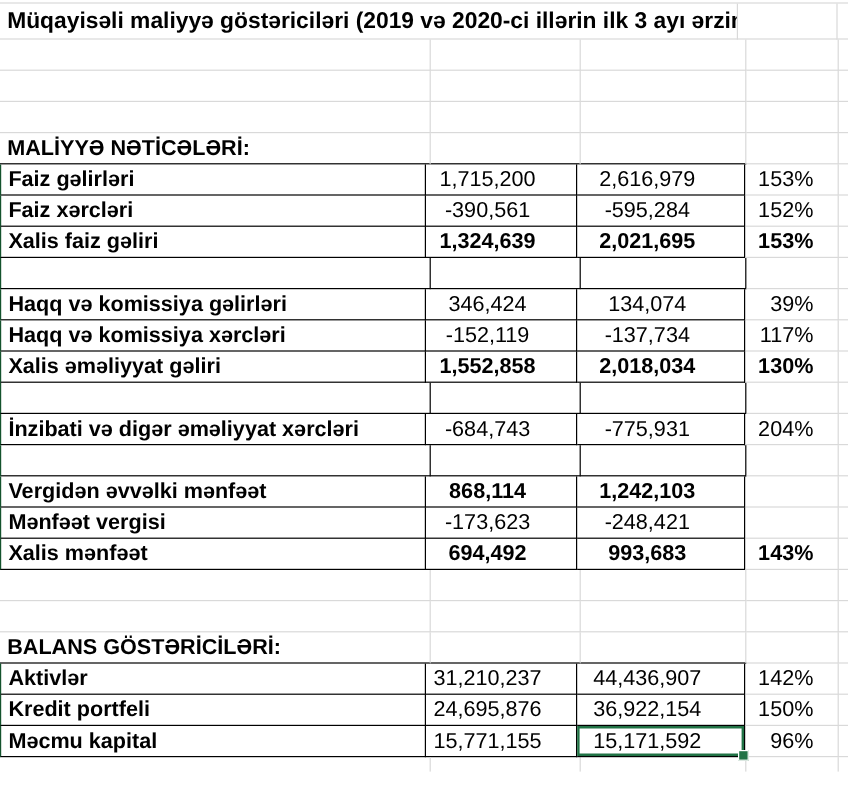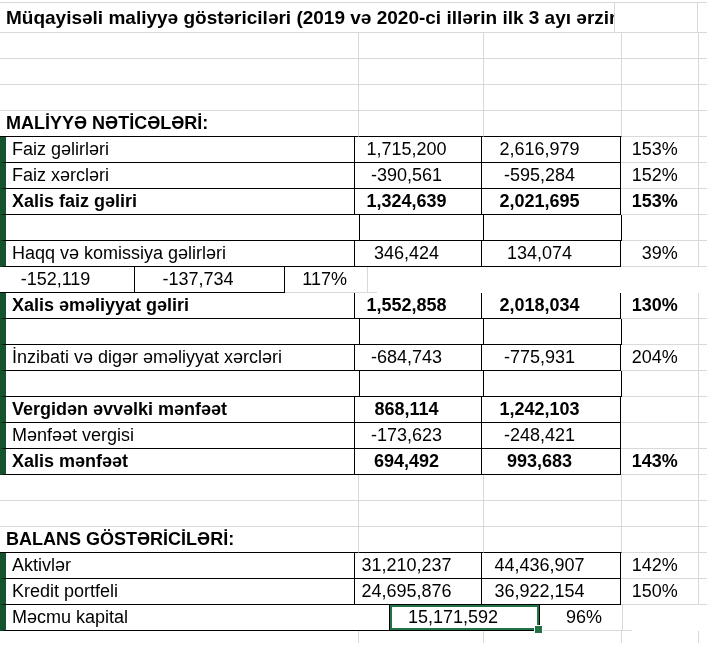--- a/index.html
+++ b/index.html
@@ -29,21 +29,21 @@
   .a{width:390px;}
   .b{width:135px;}
   .c{width:150px;}
   .d{width:83px;}
   .e{width:9px;border-right:none;}
   .merged{width:615px;}
   .full{width:707px;border-right:none;}
   .r-last .cell{border-bottom:none;}
   
   .block .a,.block .b,.block .c{border-right:1px solid #000;border-bottom:1px solid #000;}
-  .block .a{border-left:6px solid #14532d;}
+  .block .a{border-left:1px solid #14532d;font-weight:bold;}
   
   .section .a,.section .b,.section .c{border-bottom:1px solid #000;}
   .lbl{padding-left:6px;white-space:nowrap;}
   .title-text{padding-left:6px;font-weight:bold;font-size:19px;white-space:nowrap;}
   .section-text{padding-left:6px;font-weight:bold;white-space:nowrap;}
   .hdr{justify-content:center;font-weight:bold;}
   .num{justify-content:center;padding-left:7px;padding-right:30px;}
   .pct{justify-content:flex-end;padding-right:20px;}
   .bold-row{font-weight:bold;}
   .sel{
@@ -182,20 +182,23 @@
       <span></span>
       <span>134,074</span>
     </div>
     <div class="cell d pct">
       <span>39%</span>
     </div>
     <div class="cell e"></div>
   </div>
 
   <div class="row block">
+    <div class="cell a">
+      <span class="lbl">Haqq və komissiya xərcləri</span>
+    </div>
     <div class="cell b num">
       <span>-</span>
       <span>152,119</span>
     </div>
     <div class="cell c num">
       <span>-</span>
       <span>137,734</span>
     </div>
     <div class="cell d pct">
       <span>117%</span>
@@ -367,20 +370,24 @@
     </div>
     <div class="cell d pct">
       <span>150%</span>
     </div>
     <div class="cell e"></div>
   </div>
 
   <div class="row block">
     <div class="cell a">
       <span class="lbl">Məcmu kapital</span>
+    </div>
+    <div class="cell b num">
+      <span></span>
+      <span>15,771,155</span>
     </div>
     <div class="cell c num sel">
       <span></span>
       <span>15,171,592</span>
       <div class="handle"></div>
     </div>
     <div class="cell d pct">
       <span>96%</span>
     </div>
     <div class="cell e"></div>

